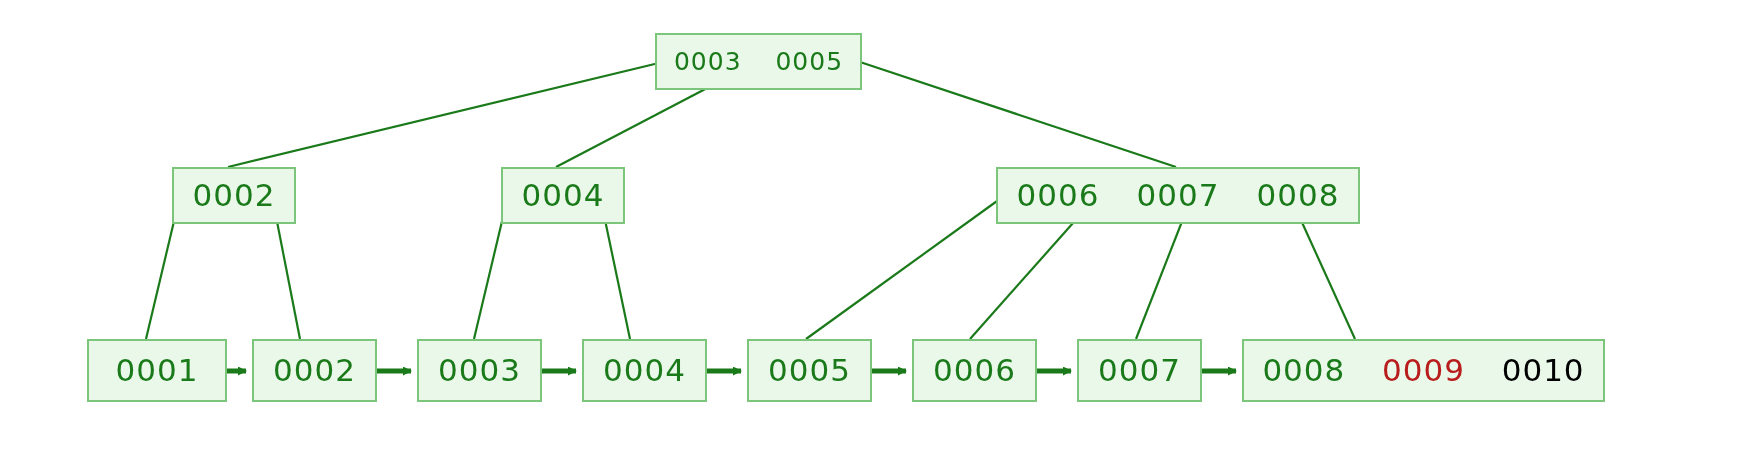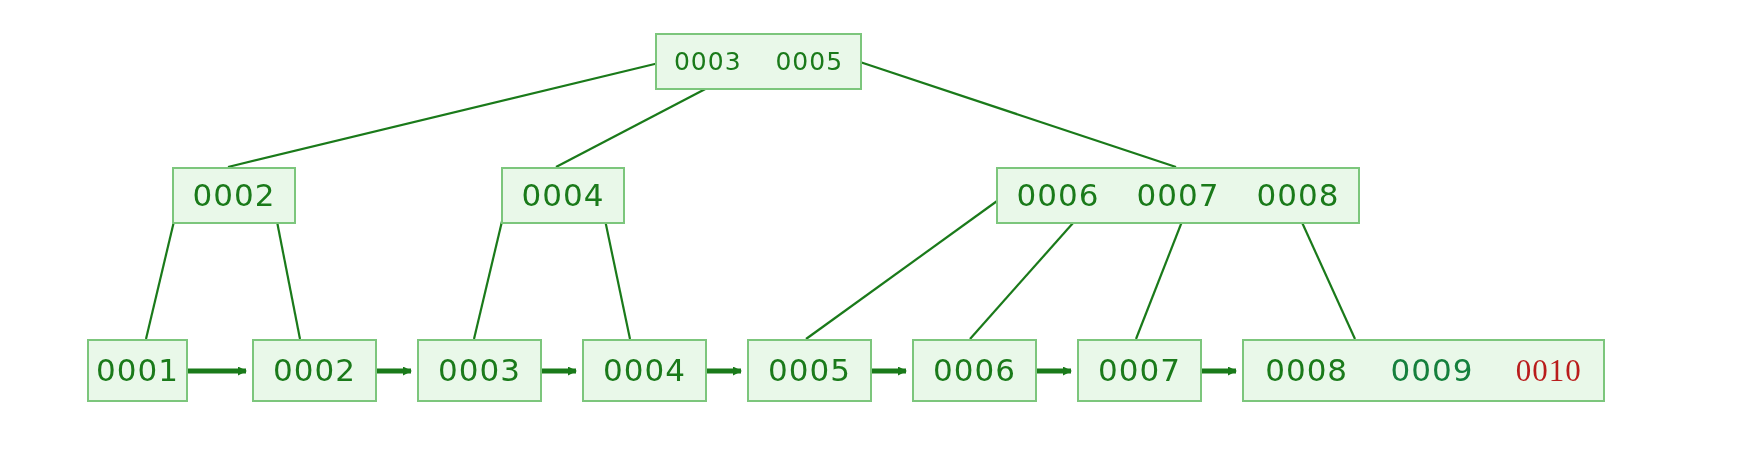--- a/index.html
+++ b/index.html
@@ -55,21 +55,21 @@
         <span class="cell" style="color: rgb(26, 122, 26);">0002</span>
       </div>
       <div class="node" style="left: 501px; top: 167px; width: 124px; height: 57px; background: rgb(233, 248, 233); border-color: rgb(124, 198, 124);">
         <span class="cell" style="color: rgb(26, 122, 26);">0004</span>
       </div>
       <div class="node" style="left: 996px; top: 167px; width: 364px; height: 57px; background: rgb(233, 248, 233); border-color: rgb(124, 198, 124);">
         <span class="cell" style="color: rgb(26, 122, 26);">0006</span>
         <span class="cell" style="color: rgb(26, 122, 26);">0007</span>
         <span class="cell" style="color: rgb(26, 122, 26);">0008</span>
       </div>
-      <div class="node" style="left: 87px; top: 339px; width: 101px; height: 63px; background: rgb(233, 248, 233); border-color: rgb(124, 198, 124);">
+      <div class="node" style="left: 87px; top: 339px; width: 140px; height: 63px; background: rgb(233, 248, 233); border-color: rgb(124, 198, 124);">
         <span class="cell" style="color: rgb(26, 122, 26);">0001</span>
       </div>
       <div class="node" style="left: 252px; top: 339px; width: 125px; height: 63px; background: rgb(233, 248, 233); border-color: rgb(124, 198, 124);">
         <span class="cell" style="color: rgb(26, 122, 26);">0002</span>
       </div>
       <div class="node" style="left: 417px; top: 339px; width: 125px; height: 63px; background: rgb(233, 248, 233); border-color: rgb(124, 198, 124);">
         <span class="cell" style="color: rgb(26, 122, 26);">0003</span>
       </div>
       <div class="node" style="left: 582px; top: 339px; width: 125px; height: 63px; background: rgb(233, 248, 233); border-color: rgb(124, 198, 124);">
         <span class="cell" style="color: rgb(26, 122, 26);">0004</span>
@@ -78,18 +78,18 @@
         <span class="cell" style="color: rgb(26, 122, 26);">0005</span>
       </div>
       <div class="node" style="left: 912px; top: 339px; width: 125px; height: 63px; background: rgb(233, 248, 233); border-color: rgb(124, 198, 124);">
         <span class="cell" style="color: rgb(26, 122, 26);">0006</span>
       </div>
       <div class="node" style="left: 1077px; top: 339px; width: 125px; height: 63px; background: rgb(233, 248, 233); border-color: rgb(124, 198, 124);">
         <span class="cell" style="color: rgb(26, 122, 26);">0007</span>
       </div>
       <div class="node" style="left: 1242px; top: 339px; width: 363px; height: 63px; background: rgb(233, 248, 233); border-color: rgb(124, 198, 124);">
         <span class="cell" style="color: rgb(26, 122, 26);">0008</span>
-        <span class="cell" style="color: #15803d;">0009</span>
-        <span class="cell" style="color: #b91c1c; font-family: Liberation Serif, serif;">0010</span>
+        <span class="cell" style="color: #b91c1c;">0009</span>
+        <span class="cell" style="color: #000000;">0010</span>
       </div>
     </div>
 
 </div>
 
 </body></html>

